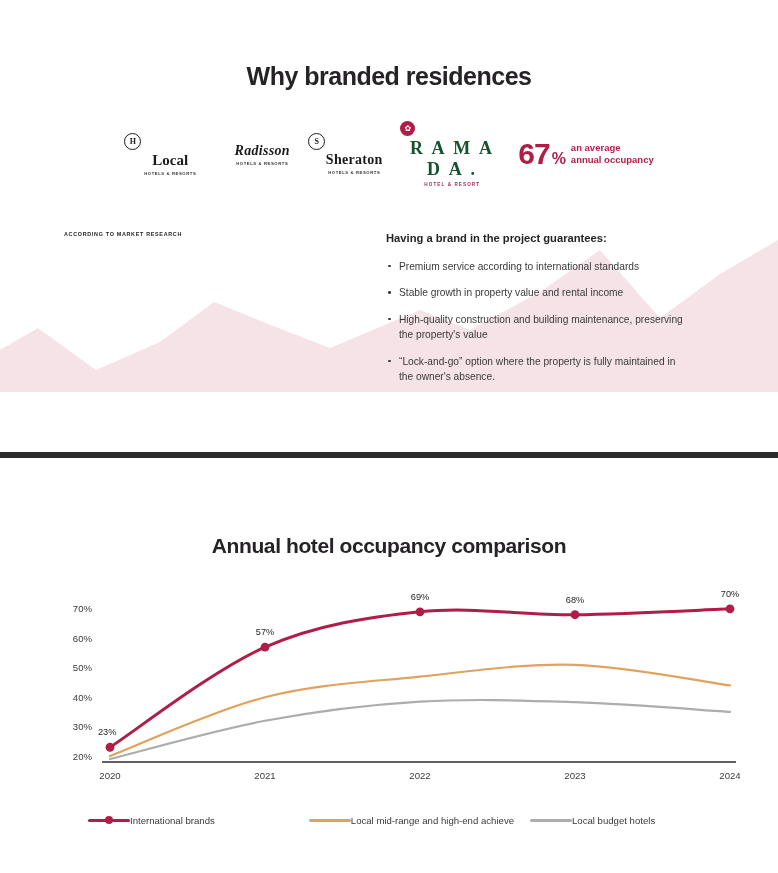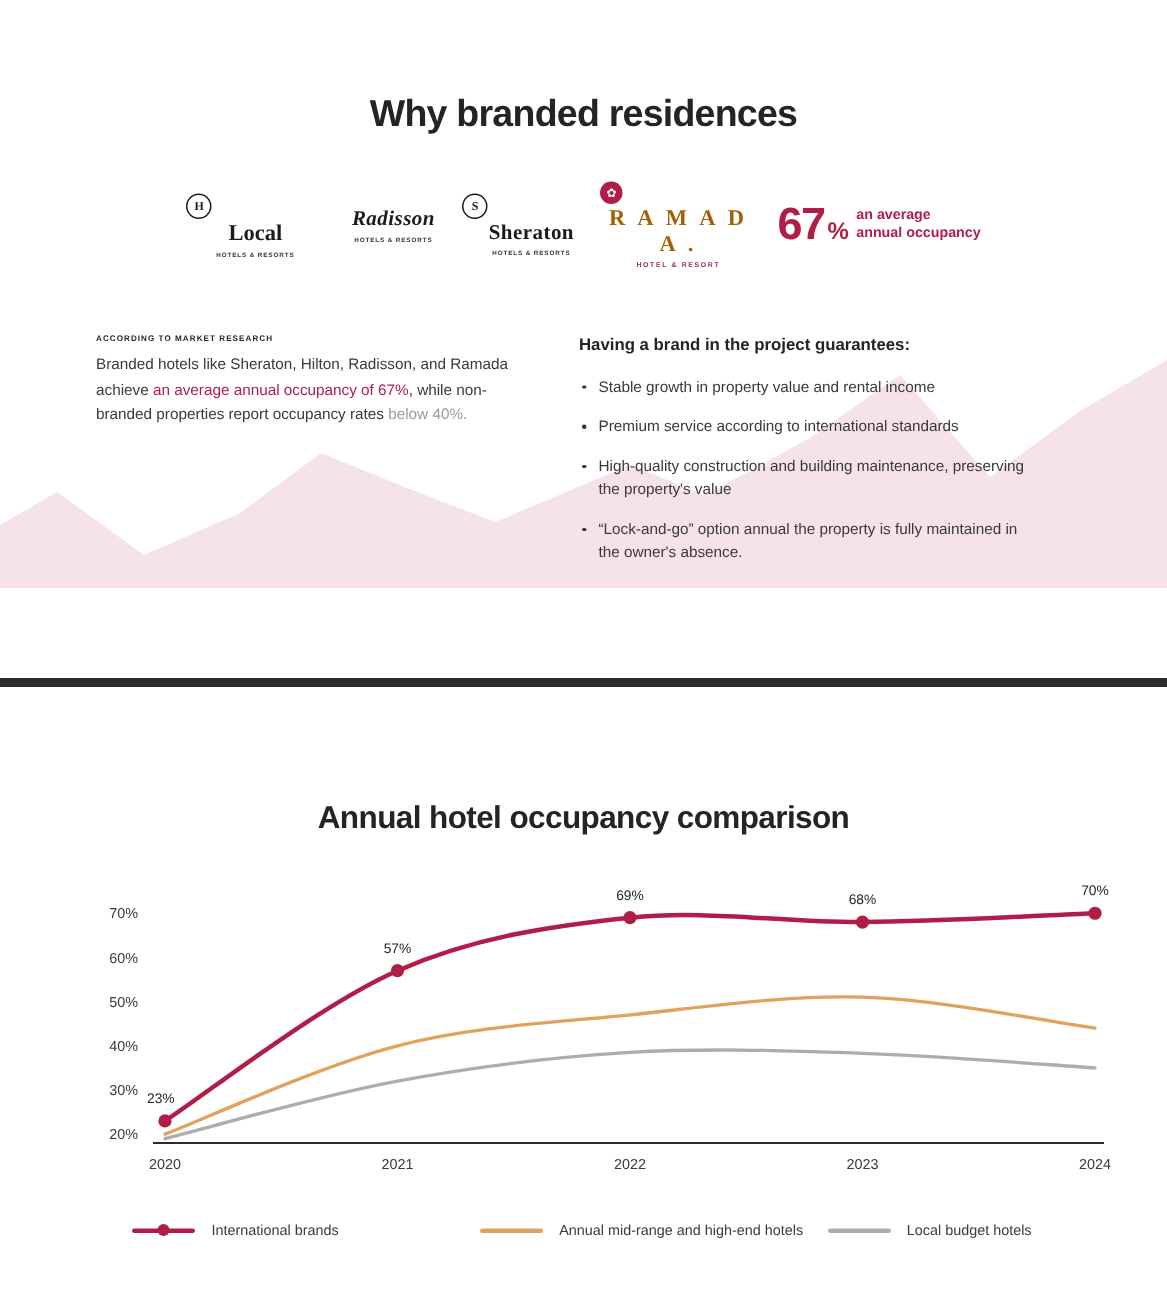--- a/index.html
+++ b/index.html
@@ -62,21 +62,21 @@
     font-size:4.2px;
     font-weight:bold;
     letter-spacing:0.6px;
     margin-top:2px;
     color:#333;
   }
   .logo-hilton .name{font-family:"Liberation Serif", serif;font-size:15px;letter-spacing:0px;}
   .logo-radisson .name{font-family:"Liberation Serif", serif;font-style:italic;font-size:14px;}
   .logo-sheraton .name{font-family:"Liberation Serif", serif;font-size:14px;}
   .logo-ramada{width:104px;}
-  .logo-ramada .name{font-family:"Liberation Serif", serif;font-size:15px;letter-spacing:2.6px;color:#a16207;}
+  .logo-ramada .name{font-family:"Liberation Serif", serif;font-size:18px;letter-spacing:2.6px;color:#14532d;}
   .logo-ramada .sub{color:#9d2b4e;letter-spacing:1.1px;font-size:4.6px;}
 
   .circle-mark{
     width:15px;height:15px;border-radius:50%;
     border:1.2px solid #1b1b1b;
     display:flex;align-items:center;justify-content:center;
     font-size:8px;font-weight:bold;
     font-family:"Liberation Serif", serif;
   }
   .ramada-mark{
@@ -175,21 +175,21 @@
     font-size:9.6px;color:#3a3a3a;
   }
   .legend-item{display:flex;align-items:center;}
   .legend-line{
     width:42px;height:2.4px;border-radius:2px;display:inline-block;position:relative;
   }
   .legend-dot{
     position:absolute;left:50%;top:50%;transform:translate(-50%,-50%);
     width:8px;height:8px;border-radius:50%;
   }
-  .legend-label{margin-left:11px;white-space:nowrap;}
+  .legend-label{white-space:nowrap;}
   .lg-1{margin-right:94px;}
   .lg-2{margin-right:16px;}
 </style>
 </head>
 <body>
 
 <section class="top-section">
 
   <svg class="mountain-bg" viewBox="0 0 778 160" preserveAspectRatio="none">
     <path d="M0,118 L38,96 L96,138 L160,110 L214,70 L268,92 L330,116 L420,78 L470,98 L540,60 L600,18 L660,86 L720,42 L778,8 L778,160 L0,160 Z" fill="#f6e3e8"></path>
@@ -239,30 +239,29 @@
           <span>annual occupancy</span>
         </span>
       </div>
 
     </div>
 
     <div class="cols">
 
       <div class="col-left">
         <div class="eyebrow">ACCORDING TO MARKET RESEARCH</div>
-        <p class="para"><span>Branded hotels like Sheraton, Hilton, Radisson, and Ramada achieve </span><span class="hl-crimson">an average annual occupancy of 67%</span><span>, while non-branded properties report occupancy rates </span><span class="hl-grey">below 40%.</span></p>
       </div>
 
       <div class="col-right">
         <p class="col-title">Having a brand in the project guarantees:</p>
         <ul class="bullets">
+          <li>Premium service according to international standards</li>
           <li>Stable growth in property value and rental income</li>
-          <li>Premium service according to international standards</li>
           <li>High-quality construction and building maintenance, preserving the property's value</li>
-          <li>“Lock-and-go” option annual the property is fully maintained in the owner's absence.</li>
+          <li>“Lock-and-go” option where the property is fully maintained in the owner's absence.</li>
         </ul>
       </div>
 
     </div>
   </div>
 </section>
 
 <div class="divider-bar"></div>
 
 <section class="chart-section">
@@ -300,20 +299,20 @@
 
   <div class="legend">
     <div class="legend-item lg-1">
       <span class="legend-line" id="lg-line-0" style="background: rgb(176, 30, 72);">
         <span class="legend-dot" id="lg-dot-0" style="background: rgb(176, 30, 72);"></span>
       </span>
       <span class="legend-label">International brands</span>
     </div>
     <div class="legend-item lg-2">
       <span class="legend-line" id="lg-line-1" style="background: rgb(224, 163, 94);"></span>
-      <span class="legend-label">Annual mid-range and high-end hotels</span>
+      <span class="legend-label">Local mid-range and high-end achieve</span>
     </div>
     <div class="legend-item">
       <span class="legend-line" id="lg-line-2" style="background: rgb(173, 173, 176);"></span>
       <span class="legend-label">Local budget hotels</span>
     </div>
   </div>
 </section>
 
 </body></html>

